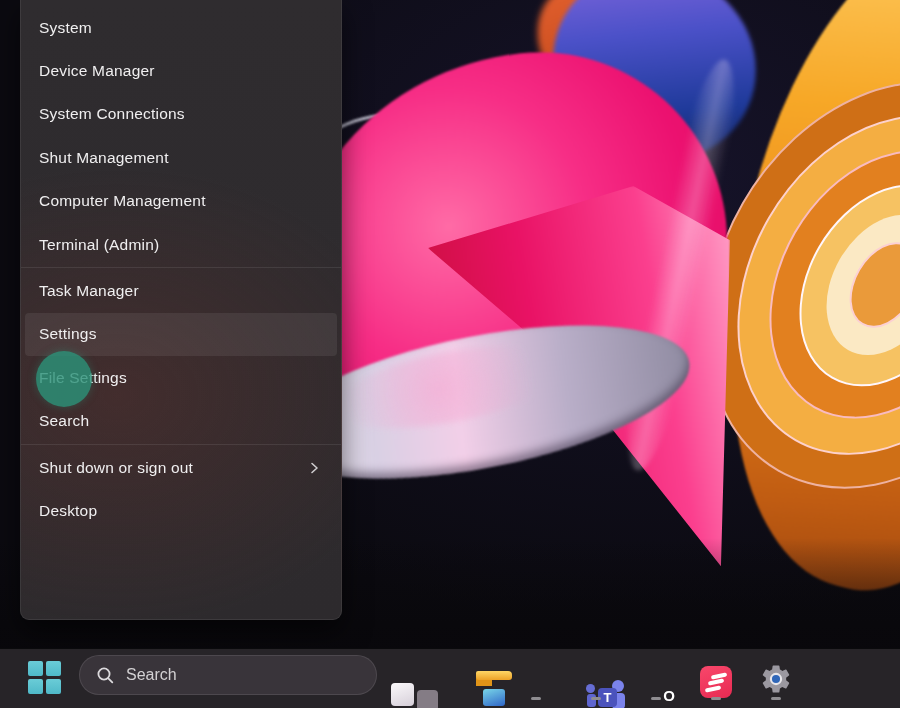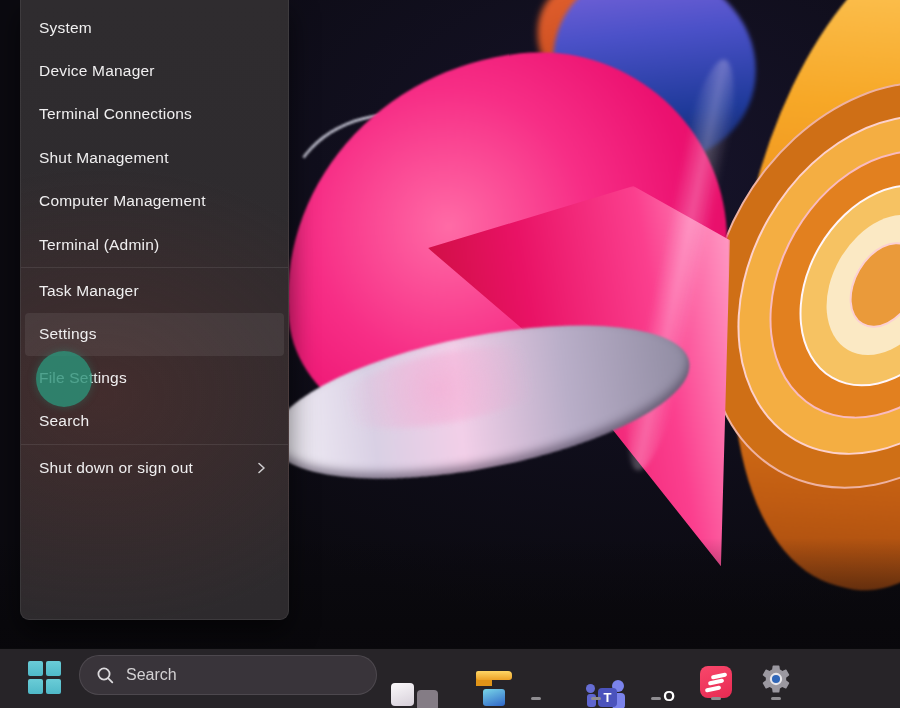--- a/index.html
+++ b/index.html
@@ -44,21 +44,21 @@
             background:linear-gradient(95deg,#f7f5fa 0%,#d9d0e4 25%,#f2cfe8 45%,#b9aec8 70%,#8e8aa0 100%);
             transform:rotate(-11deg); filter:blur(1px);
             box-shadow: inset 0 -6px 10px rgba(58,48,70,.55); }
   .wp-silver-tint { left:330px; top:352px; width:240px; height:70px; border-radius:50%;
             background:radial-gradient(circle at 45% 50%, rgba(246,160,205,.55), rgba(246,160,205,0) 70%);
             transform:rotate(-11deg); filter:blur(3px); }
   .wp-fade { left:0; bottom:0; width:100%; height:110px;
             background:linear-gradient(rgba(8,7,10,0), rgba(8,7,10,.72) 85%); }
 
   
-  .winx-menu { position:absolute; left:20px; top:0; width:269px; height:620px; z-index:10;
+  .winx-menu { position:absolute; left:20px; top:0; width:322px; height:620px; z-index:10;
     background:
       radial-gradient(430px 330px at 30% 64%, rgba(98,48,44,.40), rgba(98,48,44,0) 70%),
       linear-gradient(#2f2c2f,#2d2a2d);
     border:1px solid rgba(255,255,255,.07); border-top:none;
     border-radius:0 0 9px 9px;
     box-shadow:0 12px 28px rgba(0,0,0,.55);
     padding-top:6px; padding-bottom:4px; }
   .mi { height:43.4px; display:flex; align-items:center; margin:0 4px; padding:0 14px;
         border-radius:4px; color:#f0eff0; font-size:15.5px; letter-spacing:.2px; cursor:default; }
   .mi.highlight { background:rgba(255,255,255,.075); }
@@ -156,21 +156,21 @@
   </div>
 
   <nav class="winx-menu">
     <div class="mi">
         <span>System</span>
       </div>
     <div class="mi">
         <span>Device Manager</span>
       </div>
     <div class="mi">
-        <span>Terminal Connections</span>
+        <span>System Connections</span>
       </div>
     <div class="mi">
         <span>Shut Management</span>
       </div>
     <div class="mi">
         <span>Computer Management</span>
       </div>
     <div class="mi">
         <span>Terminal (Admin)</span>
       </div>
@@ -187,20 +187,23 @@
     <div class="mi">
         <span>Search</span>
       </div>
     <div class="sep"></div>
     <div class="mi">
       <span>Shut down or sign out</span>
       <svg class="chev" width="14" height="16" viewBox="0 0 14 16">
         <polyline points="5,3.5 10,8 5,12.5" fill="none" stroke="#cfcdcf" stroke-width="1.6" stroke-linecap="round" stroke-linejoin="round"></polyline>
       </svg>
     </div>
+    <div class="mi">
+        <span>Desktop</span>
+      </div>
   </nav>
 
   <div class="click-indicator"></div>
 
   <div class="taskbar">
     <button class="start-btn" aria-label="Start">
       <span class="sq"></span>
       <span class="sq"></span>
       <span class="sq"></span>
       <span class="sq"></span>

